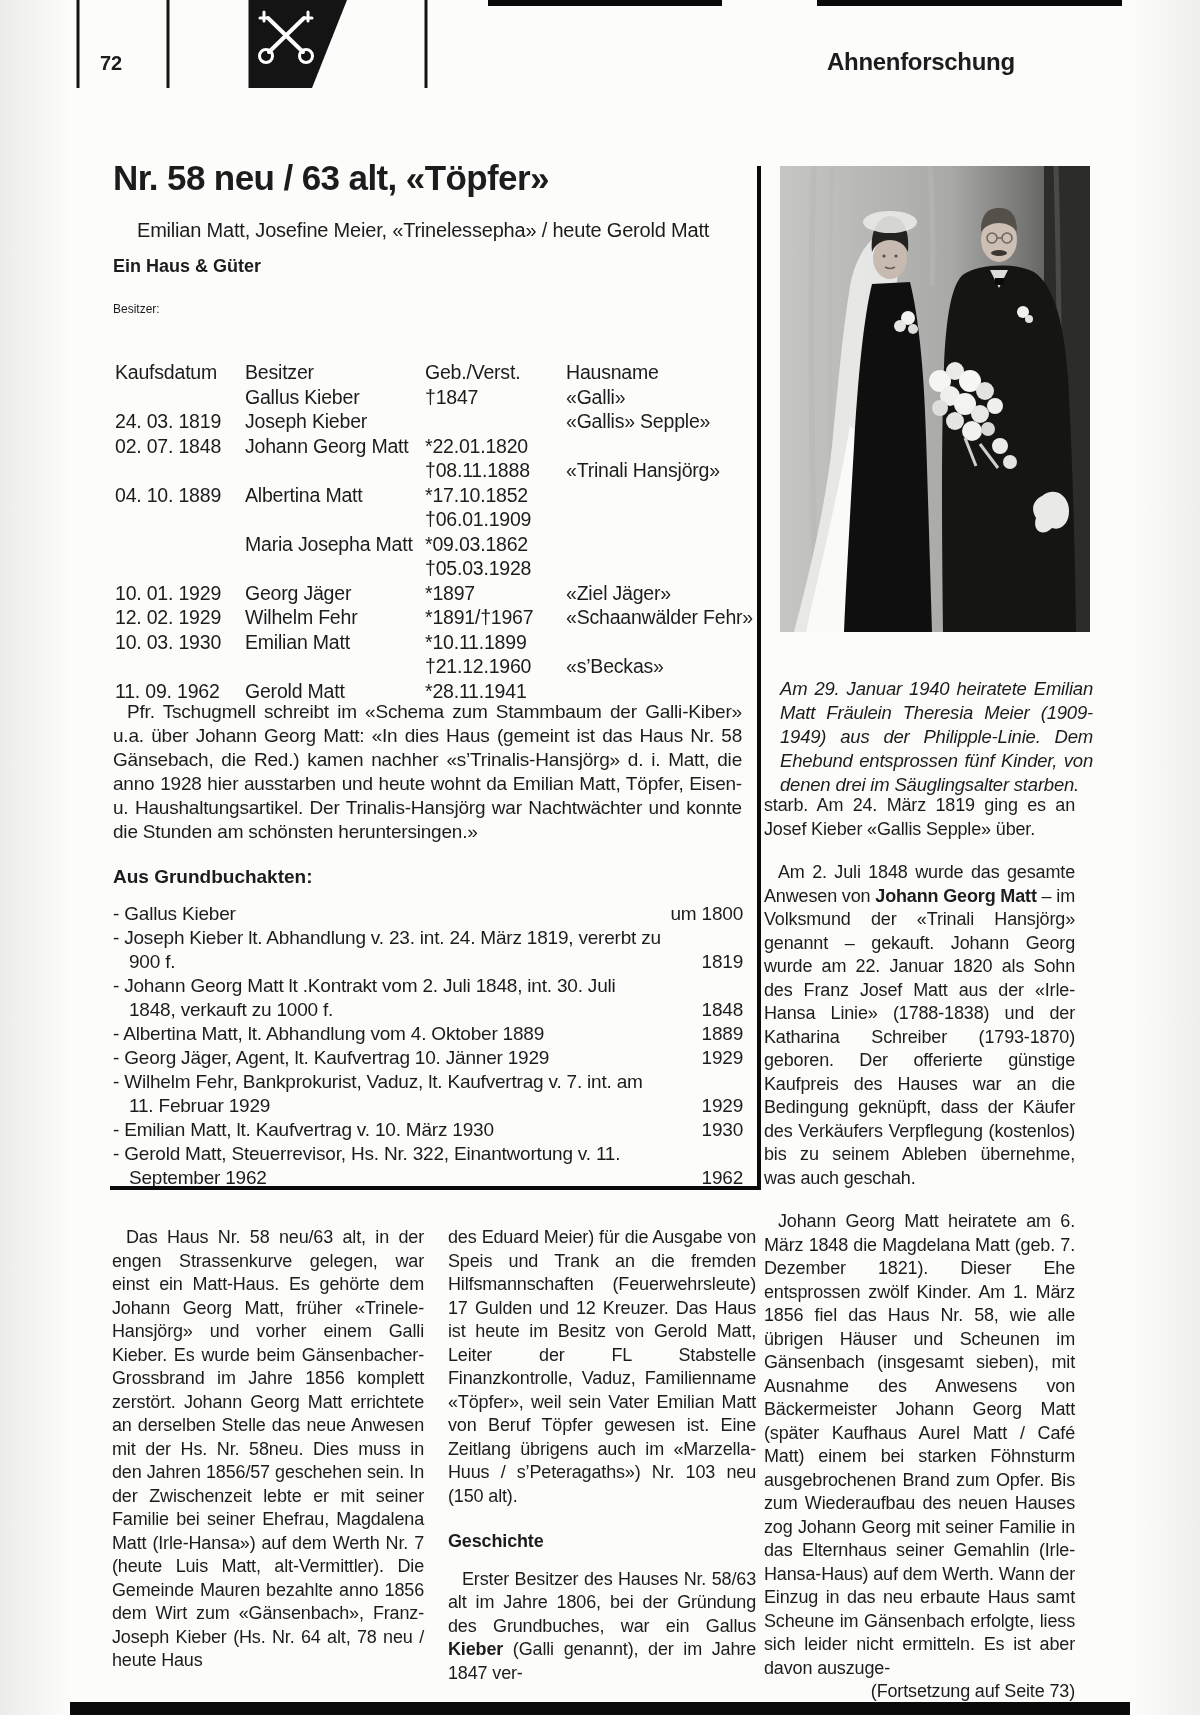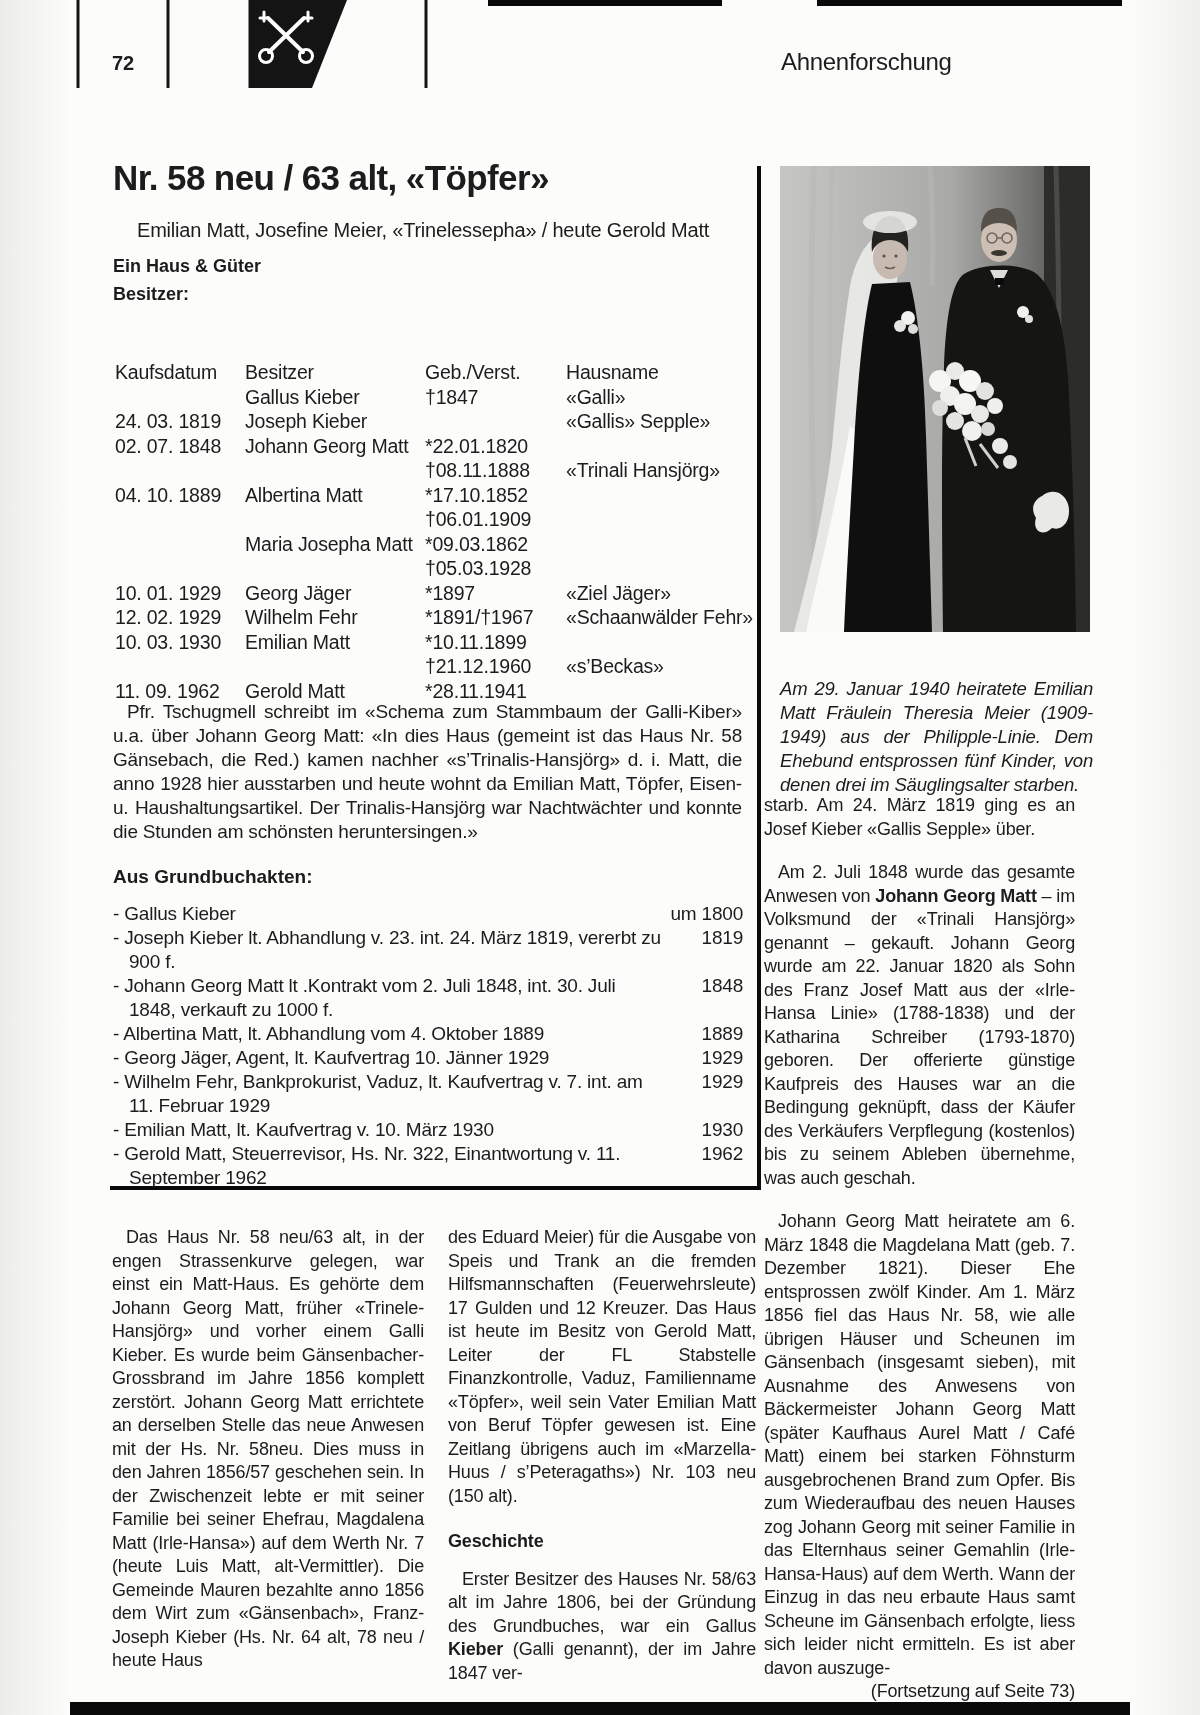--- a/index.html
+++ b/index.html
@@ -1,36 +1,36 @@
 <!DOCTYPE html>
 <html><head>
 <meta charset="utf-8">
 <style>
   html,body{margin:0;padding:0;}
   body{font-family:"Liberation Sans","DejaVu Sans",sans-serif;color:#1c1c1c;background:#e9e9e7;}
   #page{position:relative;width:1200px;height:1715px;overflow:hidden;
         background:linear-gradient(90deg,#ececea 0px,#fcfcfb 70px,#fcfcfb 1130px,#efefed 1200px);}
   .abs{position:absolute;}
   .bar{background:#0a0a0a;}
-  #pageNum{left:100px;top:52px;font-size:20px;font-weight:bold;margin-left:12px;}
-  #sectionTitle{left:781px;top:48px;font-size:24px;font-weight:normal;letter-spacing:-0.3px;}
+  #pageNum{left:100px;top:52px;font-size:20px;font-weight:bold;}
+  #sectionTitle{left:827px;top:48px;font-size:24px;font-weight:bold;letter-spacing:-0.3px;}
   #title{left:113px;top:158px;font-size:35px;font-weight:bold;letter-spacing:-0.6px;}
   #subtitle{left:113px;top:219px;font-size:20px;letter-spacing:-0.2px;margin-left:24px;}
   #subheading{left:113px;top:256px;font-size:18px;font-weight:bold;}
-  #ownersLabel{left:113px;top:284px;font-size:18px;font-weight:bold;}
+  #ownersLabel{left:113px;top:302px;font-size:12px;font-weight:normal;}
   #ownersTable{left:115px;top:360px;width:630px;display:grid;
                grid-template-columns:130px 180px 141px 1fr;
                font-size:19.5px;line-height:24.5px;letter-spacing:-0.2px;}
   .tc{white-space:nowrap;}
   .th{font-weight:normal;}
   #quotePara{left:113px;top:700px;width:629px;font-size:19px;line-height:24px;
              text-align:justify;text-indent:14px;letter-spacing:-0.2px;}
   #registryHeading{left:113px;top:866px;font-size:19px;font-weight:bold;}
   #registry{left:113px;top:902px;width:630px;font-size:19px;line-height:24px;letter-spacing:-0.2px;}
-  .reg-item{display:flex;}
+  .reg-item{display:flex;align-items:flex-end;}
   .reg-text{flex:1;padding-left:16px;text-indent:-16px;}
   .reg-year{width:78px;text-align:right;}
   #vRule{left:757px;top:166px;width:4px;height:1024px;}
   #hRule{left:110px;top:1186px;width:651px;height:4px;}
   #photo{left:780px;top:166px;width:310px;height:466px;display:block;}
   #caption{left:780px;top:640px;width:313px;font-size:18.5px;line-height:24px;
            font-style:italic;text-align:justify;letter-spacing:-0.2px;margin-top:37px;}
   .colText{font-size:18px;line-height:23.5px;text-align:justify;letter-spacing:-0.15px;}
   .colText p{margin:0 0 0 0;}
   .colText p + p{margin-top:20px;}

